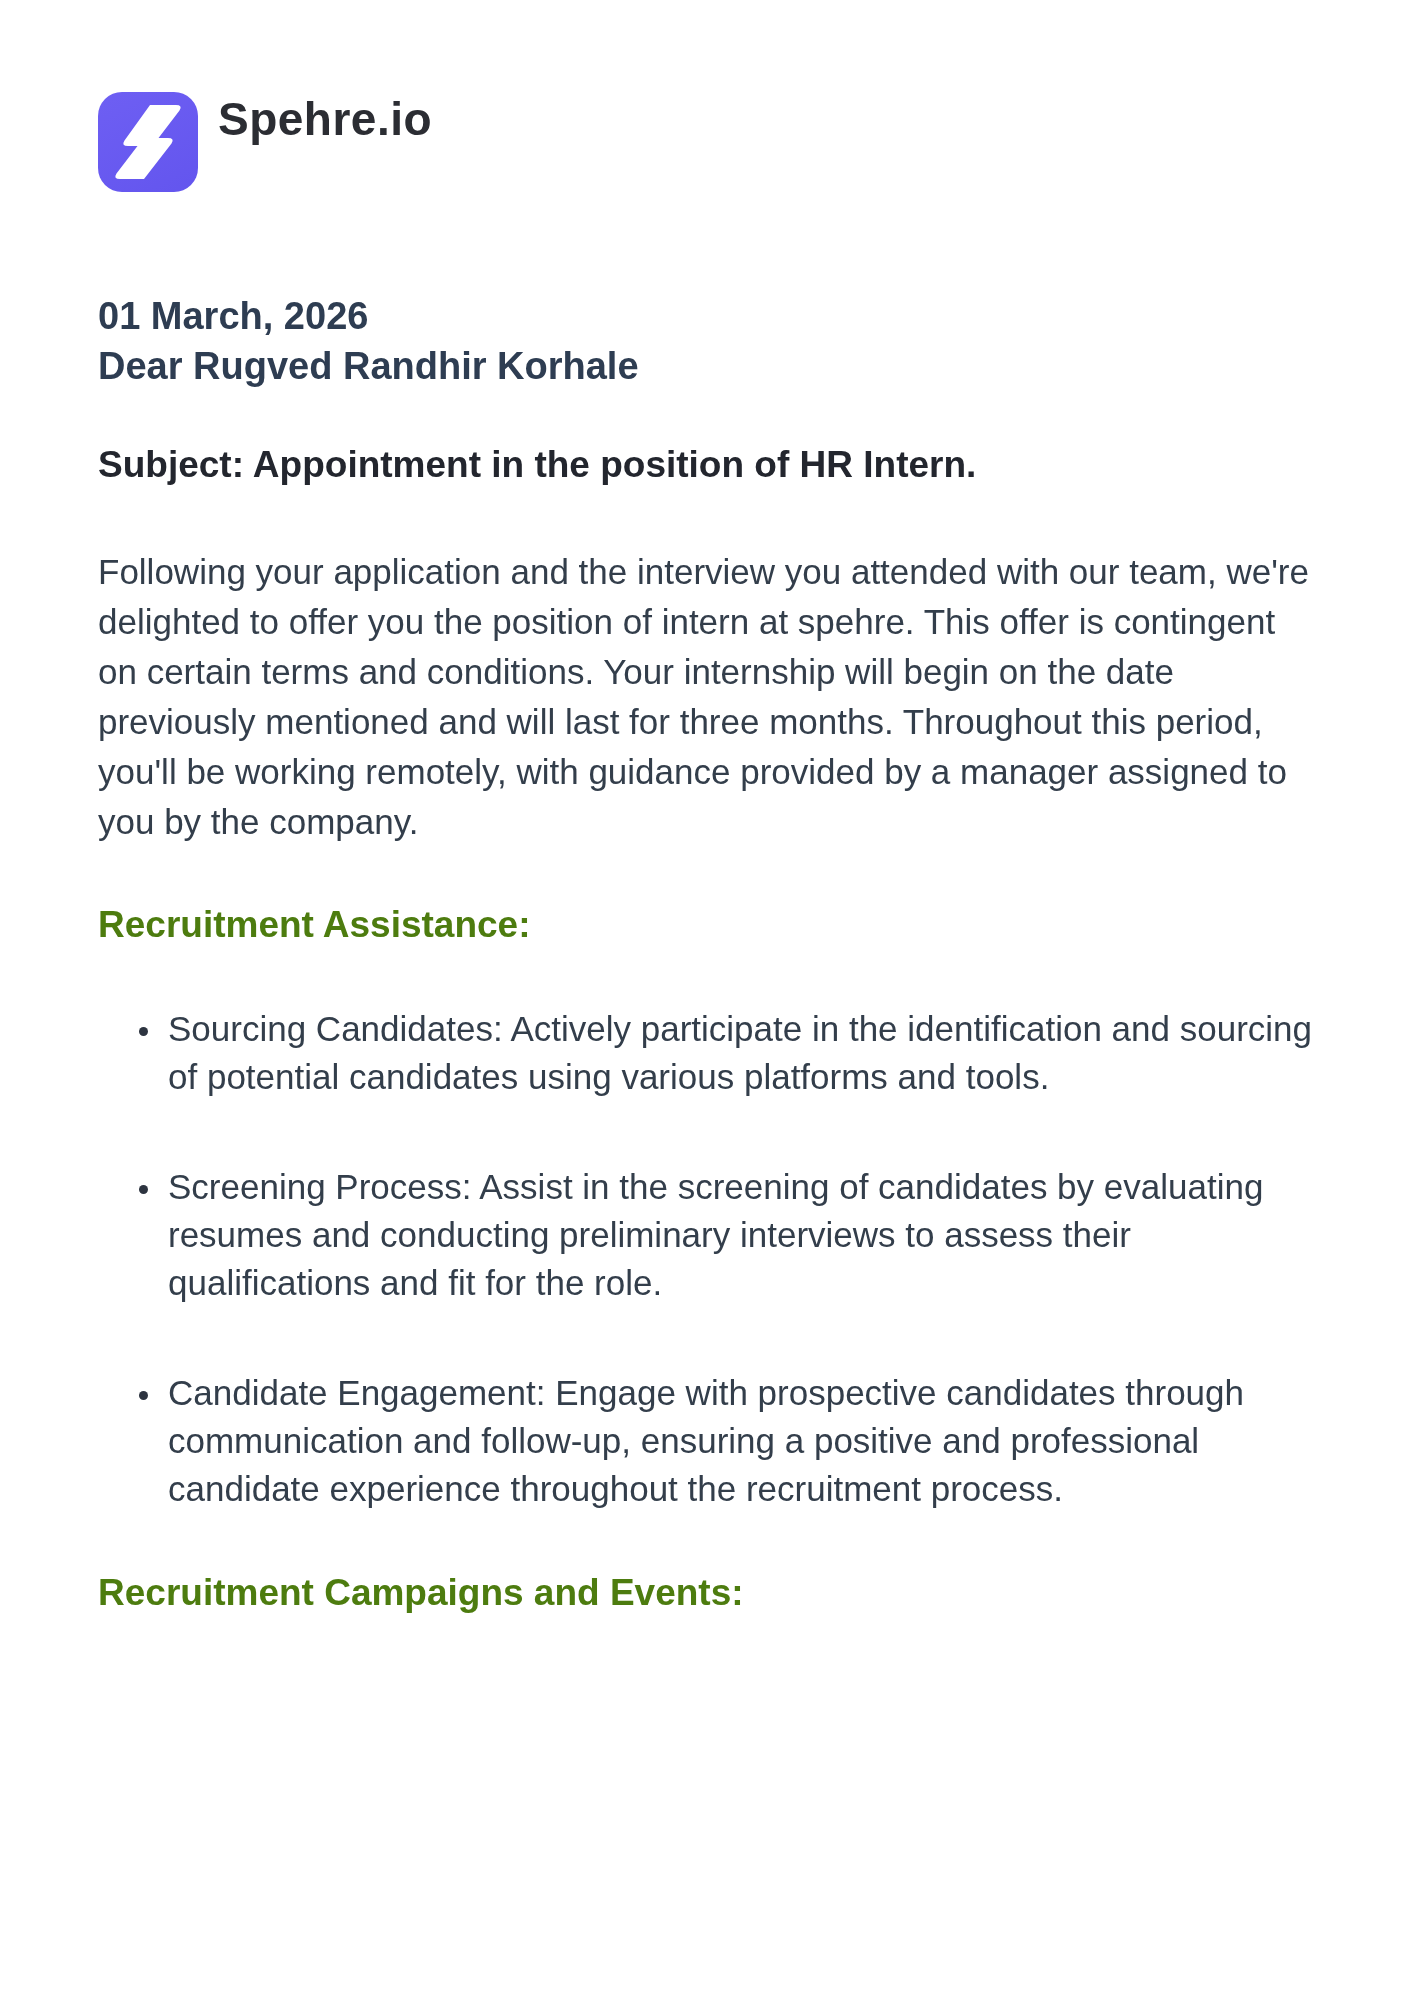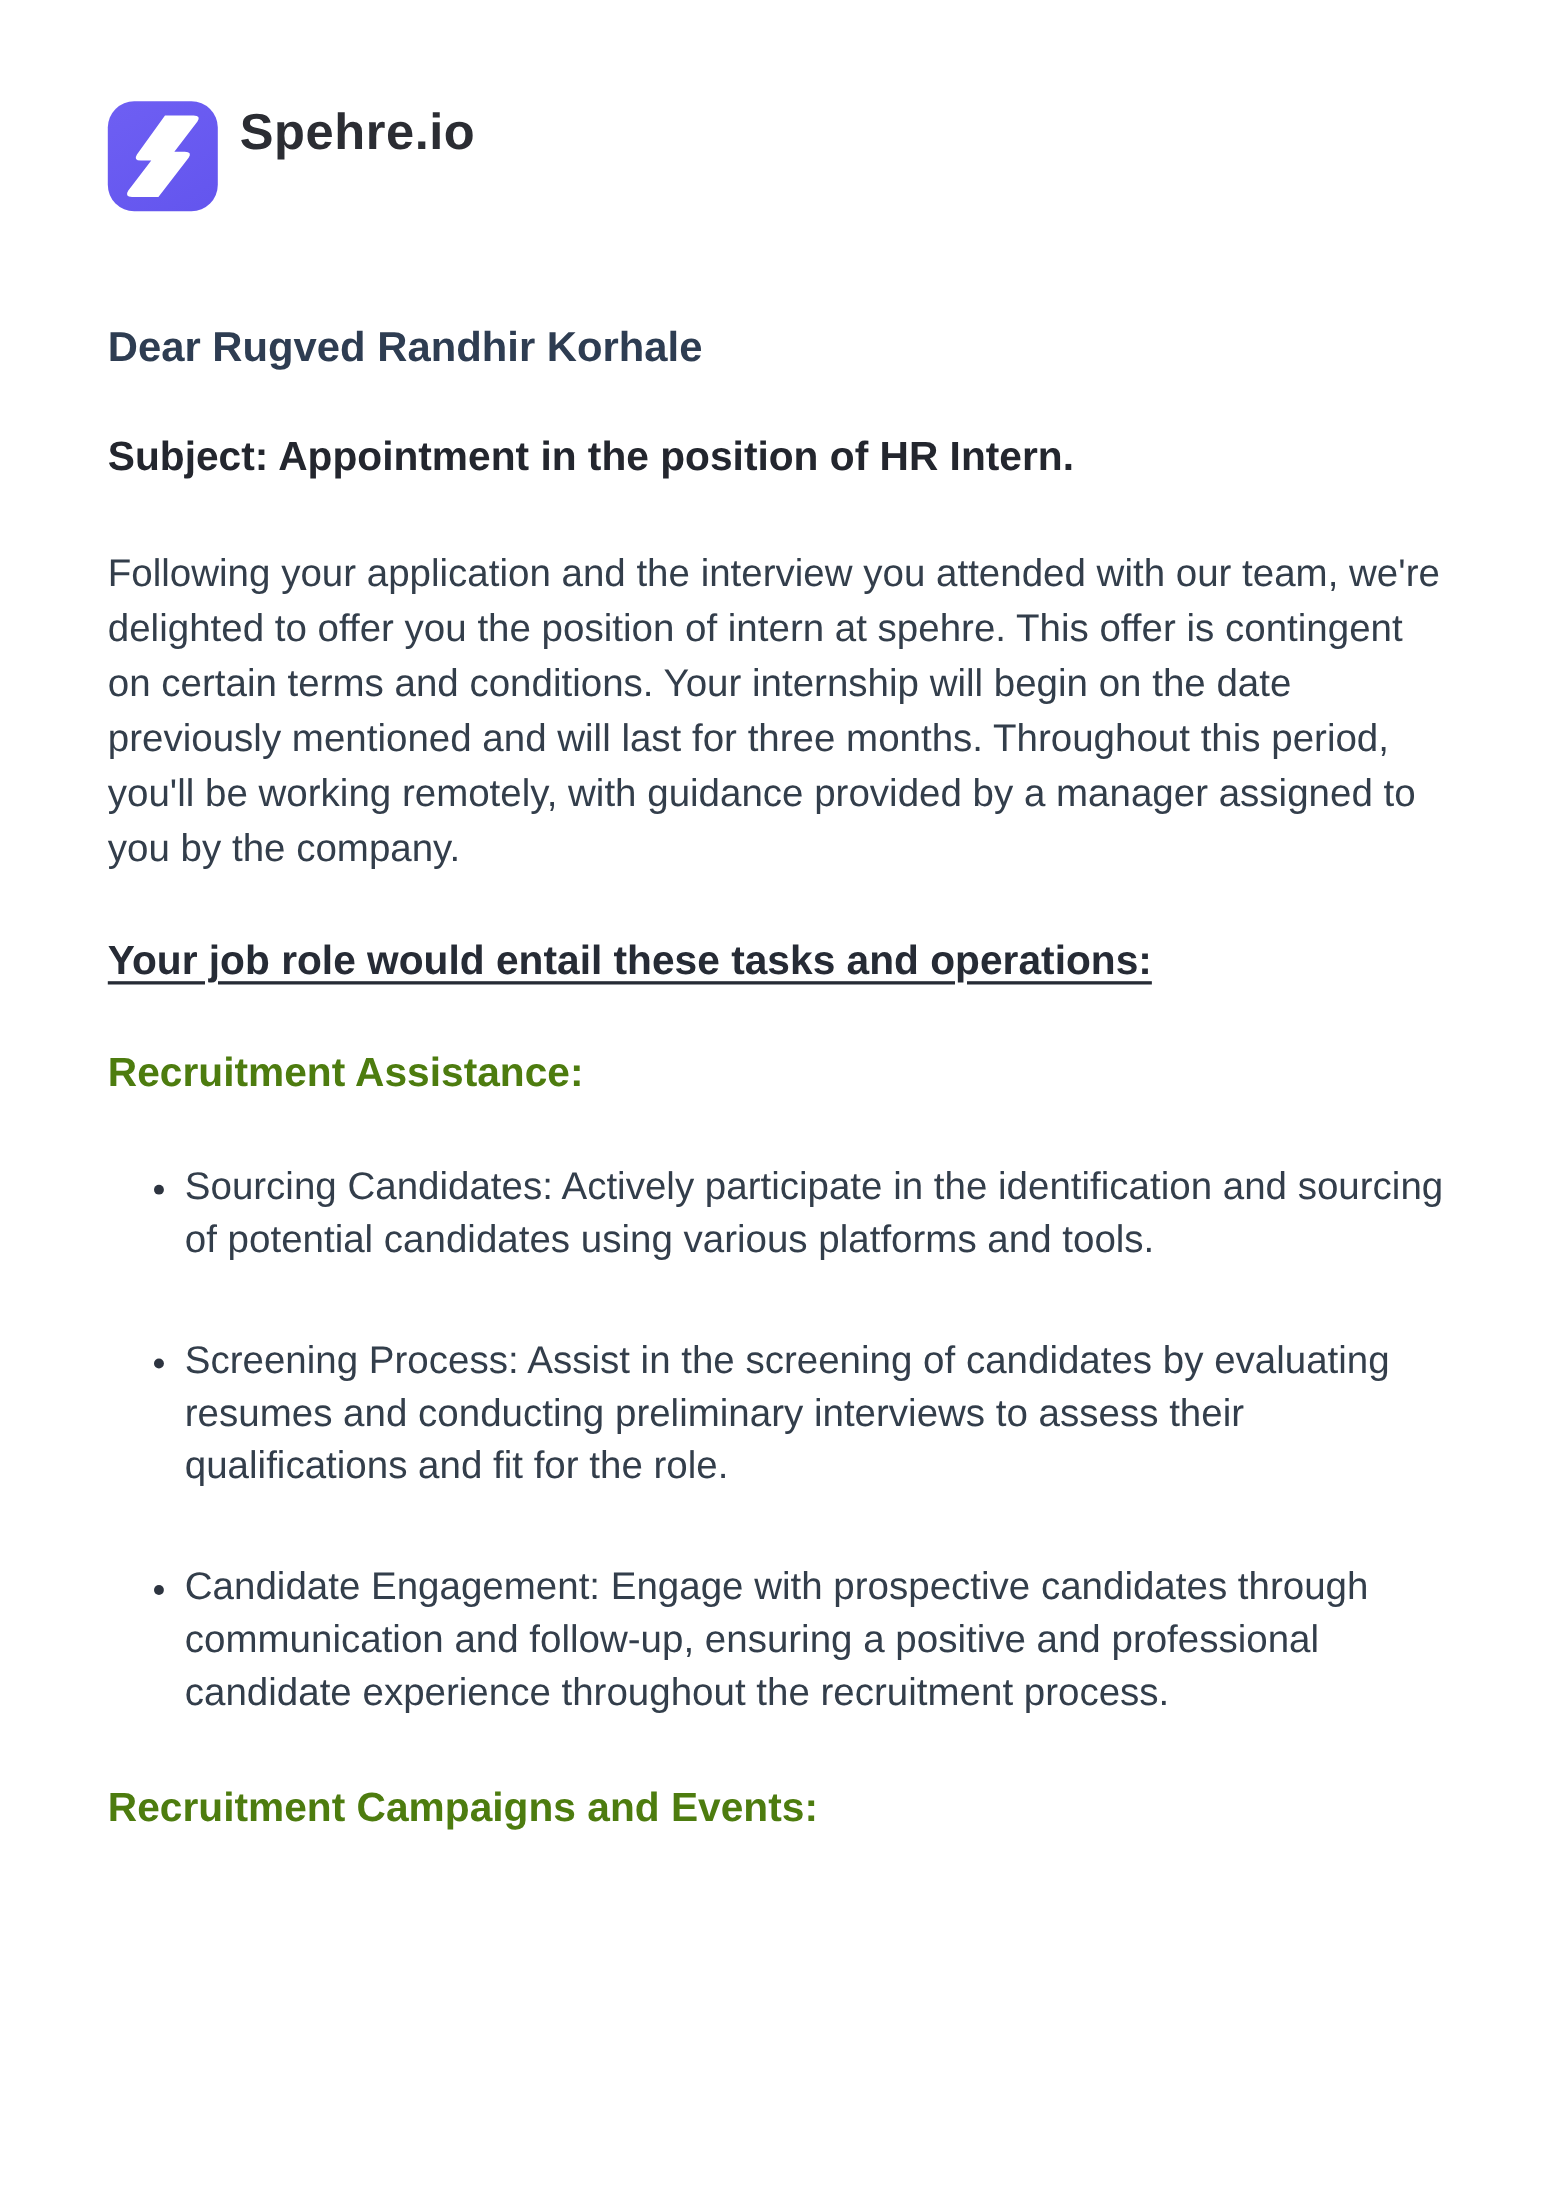--- a/index.html
+++ b/index.html
@@ -116,28 +116,28 @@
                  L 39.5 54
                  L 30 54
                  Q 23 54 26.5 48.5
                  Z" fill="#ffffff"></path>
       </svg>
     </div>
     <div class="brand-name">Spehre.io</div>
   </header>
 
   <div class="date-block">
+    <p>01 March, 2026</p>
     <p>Dear Rugved Randhir Korhale</p>
   </div>
 
   <p class="subject">Subject: Appointment in the position of HR Intern.</p>
 
   <p class="body-text">Following your application and the interview you attended with our team, we're delighted to offer you the position of intern at spehre. This offer is contingent on certain terms and conditions. Your internship will begin on the date previously mentioned and will last for three months. Throughout this period, you'll be working remotely, with guidance provided by a manager assigned to you by the company.</p>
 
-  <h2 class="tasks-heading">Your job role would entail these tasks and operations:</h2>
 
   <h3 class="section-title">Recruitment Assistance:</h3>
 
   <ul class="bullet-list">
       <li>Sourcing Candidates: Actively participate in the identification and sourcing of potential candidates using various platforms and tools.</li>
       <li>Screening Process: Assist in the screening of candidates by evaluating resumes and conducting preliminary interviews to assess their qualifications and fit for the role.</li>
       <li>Candidate Engagement: Engage with prospective candidates through communication and follow-up, ensuring a positive and professional candidate experience throughout the recruitment process.</li>
     </ul>
 
   <h3 class="section-title campaigns-title">Recruitment Campaigns and Events:</h3>

